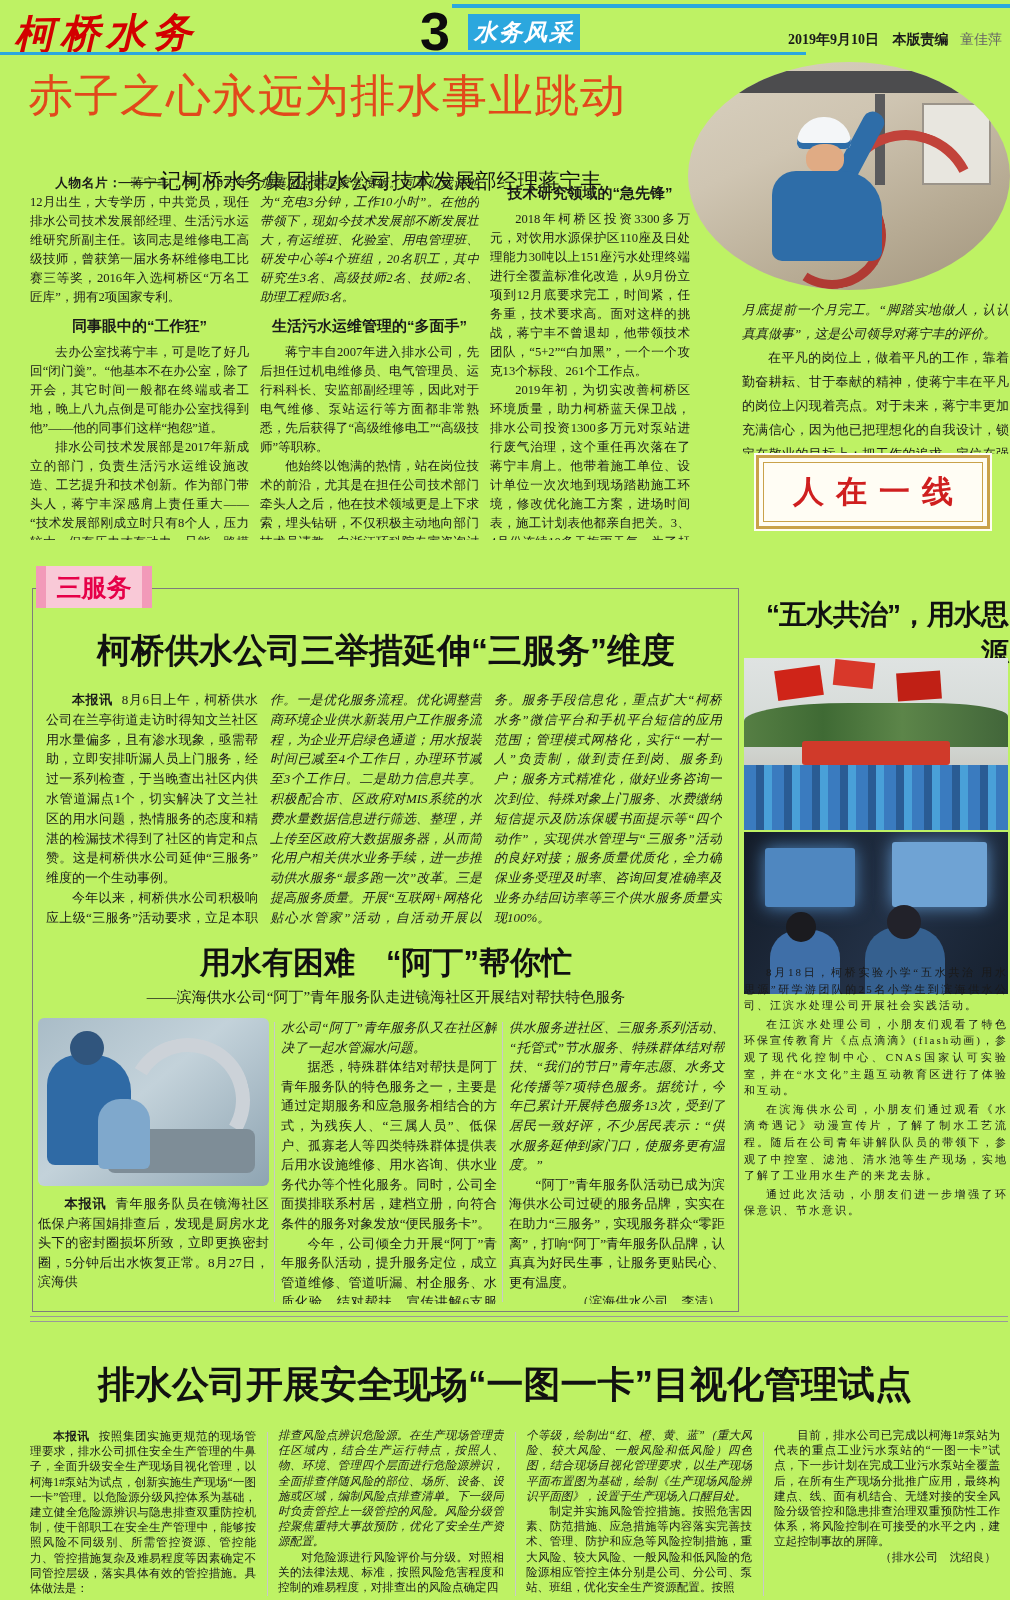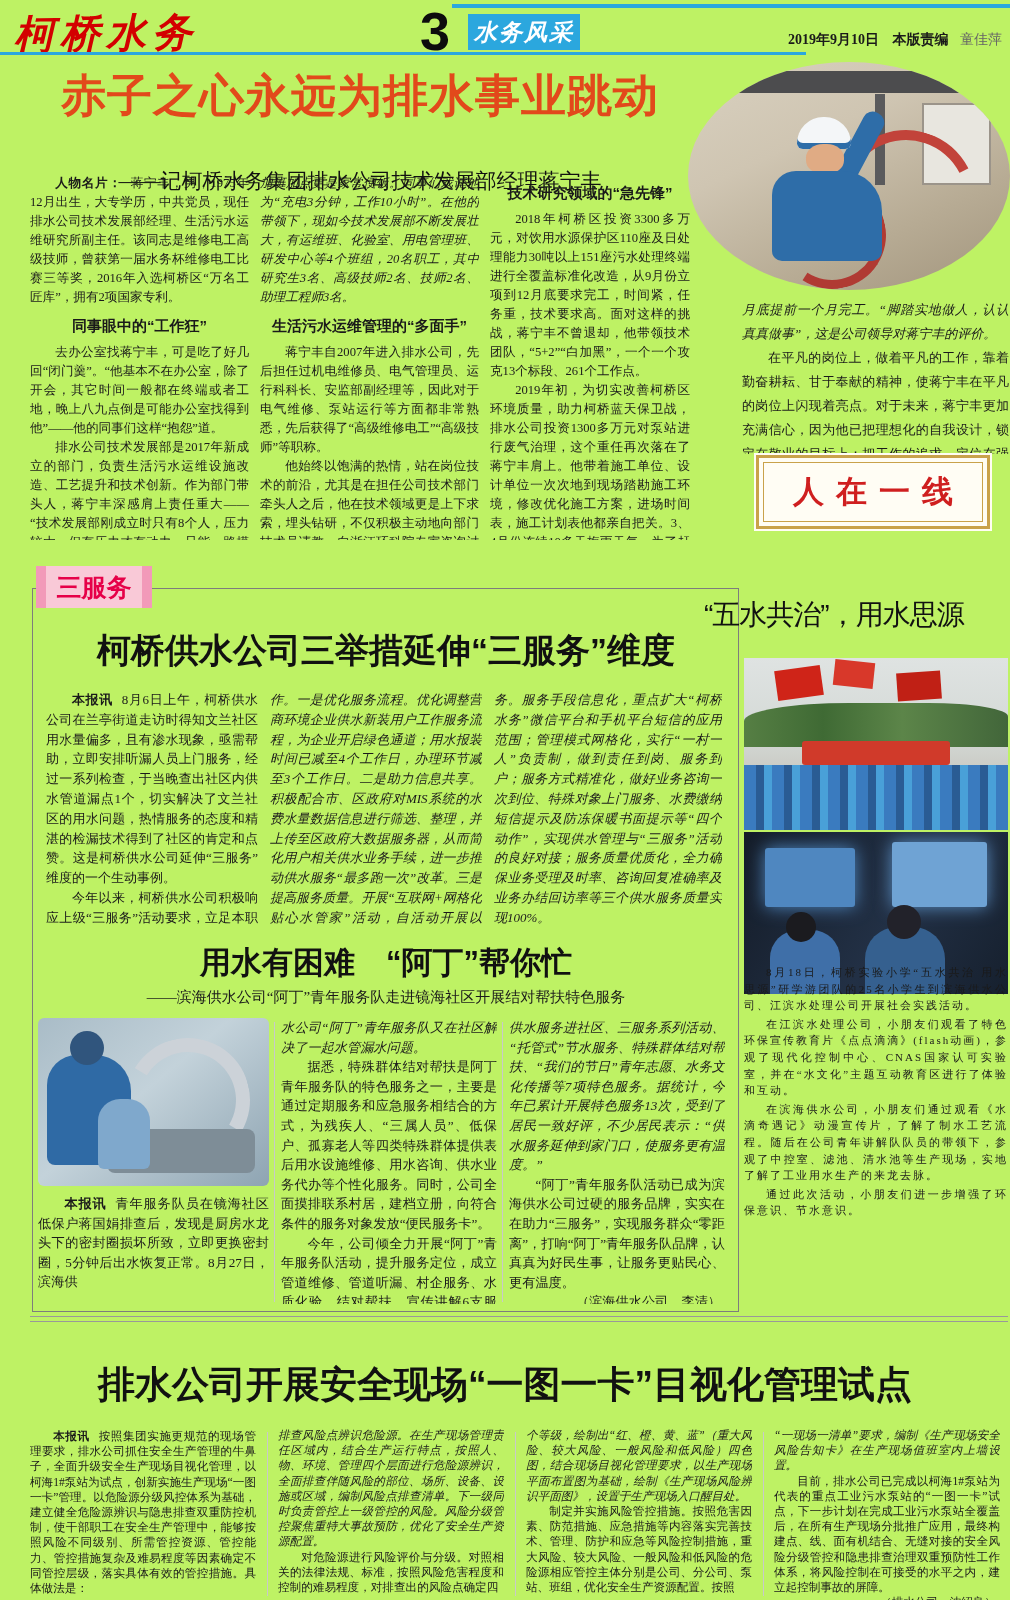--- a/index.html
+++ b/index.html
@@ -19,21 +19,21 @@
            font-family:"Liberation Sans","DejaVu Sans",sans-serif;}
   .section-badge{left:468px;top:14px;width:112px;height:36px;background:#2ba7de;color:#fff;
            font-style:italic;font-weight:bold;font-size:23px;text-align:center;line-height:36px;
            font-family:"Liberation Sans",sans-serif;letter-spacing:2px;}
   .dateline{right:8px;top:31px;font-size:14px;font-weight:bold;white-space:nowrap;}
   .dateline .editor-name{color:#666;font-weight:normal;padding-left:8px;}
   .dateline .ed-label{padding-left:10px;}
   .headrule{left:0;top:52px;width:806px;height:3px;background:#2ba7de;}
 
   
-  .f-title{left:28px;top:66px;width:664px;text-align:center;font-size:45px;font-weight:700;
+  .f-title{left:28px;top:66px;width:664px;text-align:left;font-size:45px;font-weight:400;
            color:#e2491b;font-family:"Liberation Sans","DejaVu Sans",sans-serif;letter-spacing:1px;}
   .f-sub{left:28px;top:130px;width:664px;text-align:center;font-size:21px;color:#111;margin-top:37px;}
   .fcol{top:174px;height:366px;font-size:12.6px;line-height:19px;overflow:hidden;}
   .fc1{left:30px;width:219px;} .fc2{left:260px;width:219px;} .fc3{left:490px;width:200px;}
   .fc4{left:742px;top:298px;width:267px;height:156px;font-size:13px;line-height:24px;overflow:hidden;}
   .col-head{font-family:"Liberation Sans","DejaVu Sans",sans-serif;font-weight:bold;font-size:15px;
             text-align:center;text-indent:0;margin:9px 0 8px 0;}
   .intro{font-style:normal;}
 
   
@@ -84,21 +84,21 @@
   .a-photo .worker{position:absolute;left:4%;top:22%;width:84px;height:110px;background:#2f6aa5;border-radius:30px 36px 8px 8px;}
   .a-photo .w-head{position:absolute;left:14%;top:8%;width:34px;height:34px;background:#30557d;border-radius:50%;}
   .a-photo .kid{position:absolute;left:26%;top:48%;width:52px;height:70px;background:#7fa8cc;border-radius:22px 22px 6px 6px;}
   .acol{top:1018px;height:286px;font-size:13.2px;line-height:19.6px;overflow:hidden;}
   .ac1{left:38px;top:1194px;width:231px;height:110px;}
   .ac2{left:281px;width:216px;} .ac3{left:509px;width:216px;}
   .vsep{width:1px;background:#c9c9c9;}
   .asep1{left:274px;top:1022px;height:280px;} .asep2{left:502px;top:1022px;height:280px;}
 
   
-  .w-title{left:704px;top:596px;width:264px;text-align:left;font-size:28px;font-weight:400;color:#111;
+  .w-title{left:744px;top:596px;width:264px;text-align:right;font-size:28px;font-weight:700;color:#111;
            font-family:"Liberation Sans","DejaVu Sans",sans-serif;letter-spacing:-1px;}
   .w-photo1{left:744px;top:658px;width:264px;height:172px;overflow:hidden;
             background:linear-gradient(#dfe3e2 0%,#d4d9d6 45%,#b9b3a6 100%);}
   .w-photo1 .trees{position:absolute;left:0;top:26%;width:100%;height:26%;
             background:linear-gradient(90deg,#567f44 0%,#3f6a34 30%,#5c8549 60%,#42663a 100%);border-radius:40% 30% 0 0;}
   .w-photo1 .flag1{position:absolute;left:12%;top:6%;width:46px;height:30px;background:#cf2418;transform:rotate(-8deg);}
   .w-photo1 .flag2{position:absolute;left:34%;top:2%;width:40px;height:26px;background:#d8382a;transform:rotate(6deg);}
   .w-photo1 .flag3{position:absolute;left:58%;top:8%;width:44px;height:28px;background:#c02015;transform:rotate(-4deg);}
   .w-photo1 .banner{position:absolute;left:22%;top:48%;width:56%;height:14%;background:#d03a2a;border-radius:3px;}
   .w-photo1 .crowd{position:absolute;left:0;bottom:0;width:100%;height:38%;
@@ -269,18 +269,17 @@
     <p class="cont">排查风险点辨识危险源。在生产现场管理责任区域内，结合生产运行特点，按照人、物、环境、管理四个层面进行危险源辨识，全面排查伴随风险的部位、场所、设备、设施或区域，编制风险点排查清单。下一级同时负责管控上一级管控的风险。风险分级管控聚焦重特大事故预防，优化了安全生产资源配置。</p>
     <p>对危险源进行风险评价与分级。对照相关的法律法规、标准，按照风险危害程度和控制的难易程度，对排查出的风险点确定四</p>
   </div>
   <div class="abs vsep tsep2"></div>
   <div class="abs tcol tc3 jt">
     <p class="cont">个等级，绘制出“红、橙、黄、蓝”（重大风险、较大风险、一般风险和低风险）四色图，结合现场目视化管理要求，以生产现场平面布置图为基础，绘制《生产现场风险辨识平面图》，设置于生产现场入口醒目处。</p>
     <p>制定并实施风险管控措施。按照危害因素、防范措施、应急措施等内容落实完善技术、管理、防护和应急等风险控制措施，重大风险、较大风险、一般风险和低风险的危险源相应管控主体分别是公司、分公司、泵站、班组，优化安全生产资源配置。按照</p>
   </div>
   <div class="abs vsep tsep3"></div>
   <div class="abs tcol tc4 jt">
-    <p class="cont">“一现场一清单”要求，编制《生产现场安全风险告知卡》在生产现场值班室内上墙设置。</p>
     <p>目前，排水公司已完成以柯海1#泵站为代表的重点工业污水泵站的“一图一卡”试点，下一步计划在完成工业污水泵站全覆盖后，在所有生产现场分批推广应用，最终构建点、线、面有机结合、无缝对接的安全风险分级管控和隐患排查治理双重预防性工作体系，将风险控制在可接受的水平之内，建立起控制事故的屏障。</p>
     <p class="byline">（排水公司　沈绍良）</p>
   </div>
 
 </div>
 
 </body></html>

